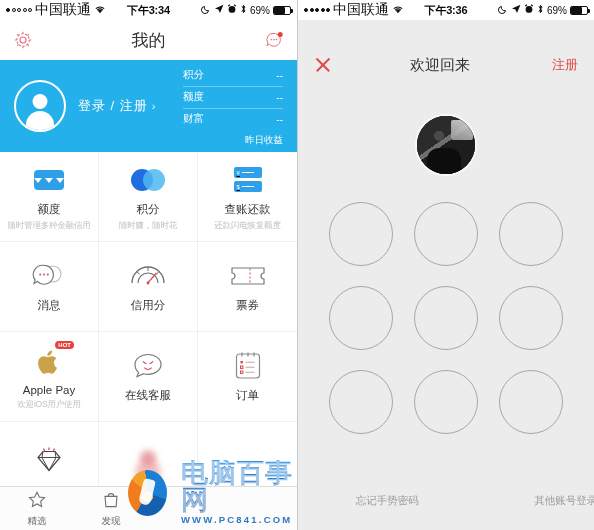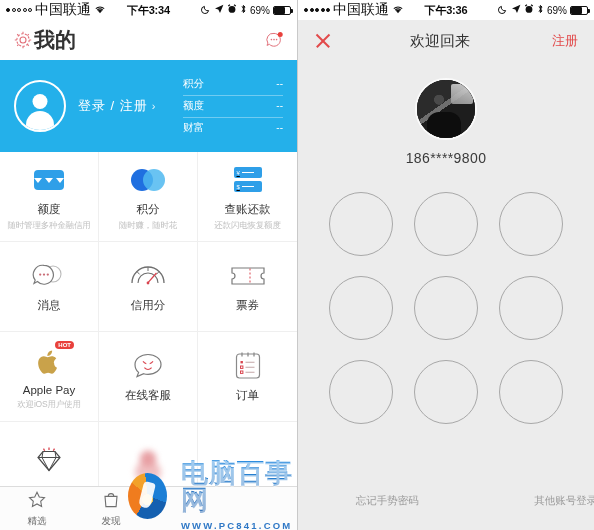--- a/index.html
+++ b/index.html
@@ -40,21 +40,21 @@
     width:2px; height:4px; background:#111; border-radius:0 1px 1px 0;
   }
   .batt i { display:block; height:100%; background:#111; border-radius:1px; }
   .pct { font-size:10px; }
 
   
   .navbar {
     height:40px; background:#fff; display:flex; align-items:center;
     padding:0 12px; position:relative;
   }
-  .nav-title { flex:1; font-size:21px; color:#333;font-weight:bold; }
+  .nav-title { flex:1; text-align:center; font-size:17px; color:#333; }
   .nav-ic { width:22px; height:22px; display:flex; align-items:center; justify-content:center; position:relative; }
 
   
   .banner {
     background:#24b0ea; height:92px; display:flex; align-items:center;
     padding:0 14px; position:relative;
   }
   .avatar-ring {
     width:52px; height:52px; border-radius:50%; border:2px solid #fff;
     display:flex; align-items:flex-end; justify-content:center; overflow:hidden;
@@ -117,22 +117,23 @@
   .tabbar {
     position:absolute; left:0; bottom:0; width:297px; height:44px;
     background:#fcfcfc; border-top:1px solid #dcdcdc;
     display:flex; align-items:center;
   }
   .tab { width:74px; display:flex; flex-direction:column; align-items:center; gap:2px; }
   .tab .tlbl { font-size:9.5px; color:#6b6b6b; }
 
   
   .rnav {
-    height:42px; background:#ececec; display:flex; align-items:center;
+    height:42px; background:#ececec; display:flex; align-items:flex-start;
     padding:0 16px;
+    margin-top:36px;
   }
   .rnav .rtitle { flex:1; text-align:center; font-size:15px; color:#333; }
   .close-x { width:18px; height:18px; position:relative; }
   .close-x::before,.close-x::after {
     content:""; position:absolute; left:0; top:8px; width:18px; height:1.6px;
     background:#e2494a;
   }
   .close-x::before { transform:rotate(45deg); }
   .close-x::after  { transform:rotate(-45deg); }
   .reg-btn { font-size:13px; color:#e2494a; width:30px; text-align:right; }
@@ -177,21 +178,21 @@
     content:""; position:absolute; left:13px; top:9px; width:12px; height:26px;
     background:#fff; border-radius:6px 6px 10px 10px; transform:rotate(14deg); opacity:.92;
   }
   .wm-txt { display:flex; flex-direction:column; }
   .wm-cn {
     font-size:27px; font-weight:bold; letter-spacing:1px; line-height:1;
     background:linear-gradient(180deg,#2f8fe0,#1358a8);
     -webkit-background-clip:text; background-clip:text; color:transparent;
     text-shadow:0 1px 0 rgba(255,255,255,.55);
   }
-  .wm-url { font-size:9.5px; letter-spacing:2.2px; color:#2f78c6; margin-top:6px; font-weight:bold; }
+  .wm-url { font-size:9.5px; letter-spacing:2.2px; color:#2f78c6; margin-top:0; font-weight:bold; }
 </style>
 </head>
 <body>
 
 <div class="screens">
 
   <div class="phone left">
 
     <div class="statusbar">
       <div class="sb-left">
@@ -276,20 +277,21 @@
           <span class="v">--</span>
         </div>
         <div class="stat-row">
           <span>额度</span>
           <span class="v">--</span>
         </div>
         <div class="stat-row" style="border-bottom:none">
           <span>财富</span>
           <span class="v">--</span>
         </div>
+        <div class="stats-foot">昨日收益</div>
       </div>
     </div>
 
     <div class="grid">
 
       <div class="cell">
         <div class="ic">
           <div class="ic-edu">
               <s></s>
               <s></s>
@@ -516,21 +518,20 @@
       <div class="rtitle">欢迎回来</div>
       <div class="reg-btn">注册</div>
     </div>
 
     <div class="ravatar-wrap">
       <div class="ravatar">
         <div class="ph1"></div>
           <div class="ph2"></div>
           <div class="ph3"></div>
       </div>
-      <div class="rphone">186****9800</div>
     </div>
 
     <div class="lock">
       <div class="node"></div>
       <div class="node"></div>
       <div class="node"></div>
       <div class="node"></div>
       <div class="node"></div>
       <div class="node"></div>
       <div class="node"></div>

